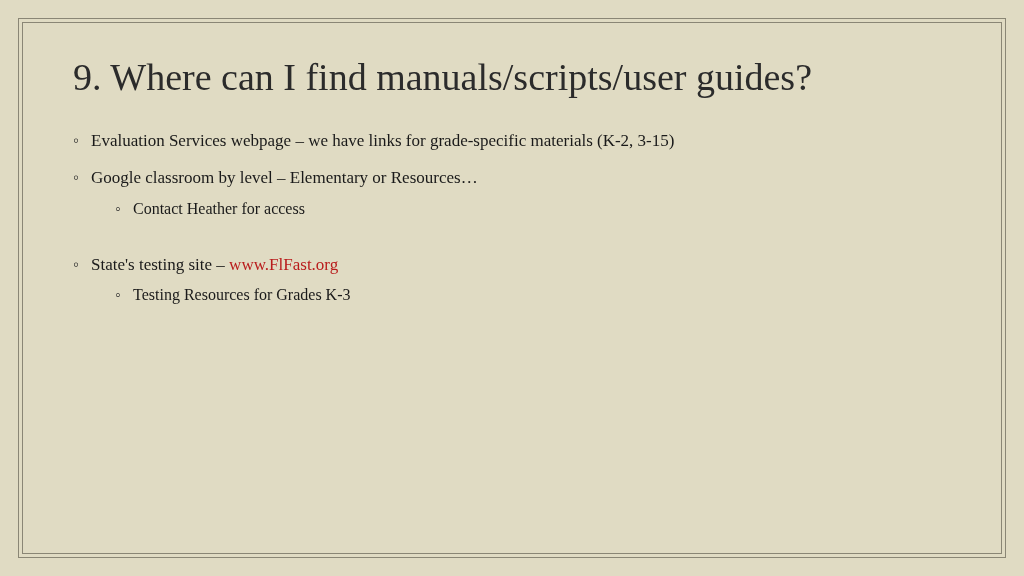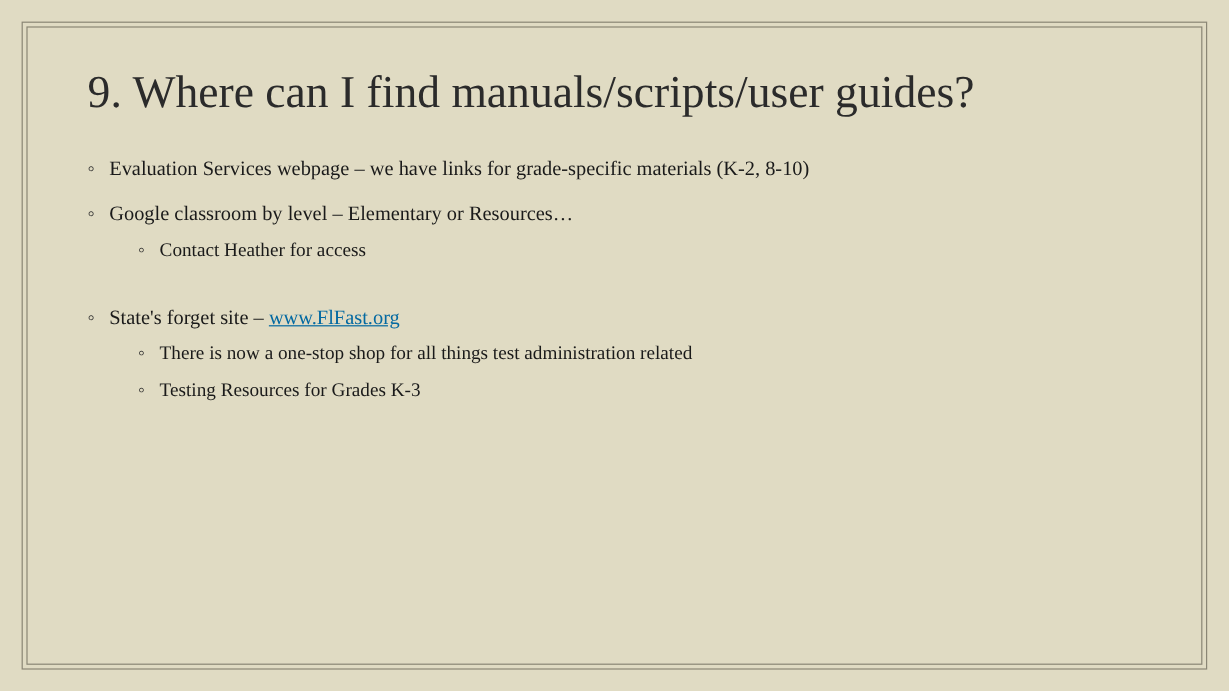--- a/index.html
+++ b/index.html
@@ -74,51 +74,47 @@
       position: absolute;
       left: 0;
       top: 0;
       font-size: 16px;
       color: #2b2b2b;
     }
     .gap {
       height: 10px;
     }
     .link {
-      color: #0369a1;
-      text-decoration: underline;
+      color: #b91c1c;
     }
   </style>
 </head>
 <body>
 
 <div class="outer-frame"></div>
 <div class="inner-frame">
 
   <h1 class="title">9.  Where can I find manuals/scripts/user guides?</h1>
 
   <ul class="top-list">
     <li>
-      <span>Evaluation Services webpage – we have links for grade-specific materials (K-2, 8-10)</span>
+      <span>Evaluation Services webpage – we have links for grade-specific materials (K-2, 3-15)</span>
     </li>
     <li>
       <span>Google classroom by level – Elementary or Resources…</span>
       <ul class="sub-list">
         <li>
           <span>Contact Heather for access</span>
         </li>
       </ul>
       <div class="gap"></div>
     </li>
     <li>
-      <span>State's forget site – </span><a class="link">www.FlFast.org</a>
+      <span>State's testing site – </span><a class="link">www.FlFast.org</a>
       <ul class="sub-list">
-        <li>
-          <span>There is now a one-stop shop for all things test administration related</span>
-        </li>
         <li>
           <span>Testing Resources for Grades K-3</span>
         </li>
       </ul>
     </li>
   </ul>
 
 </div>
 
 </body></html>

